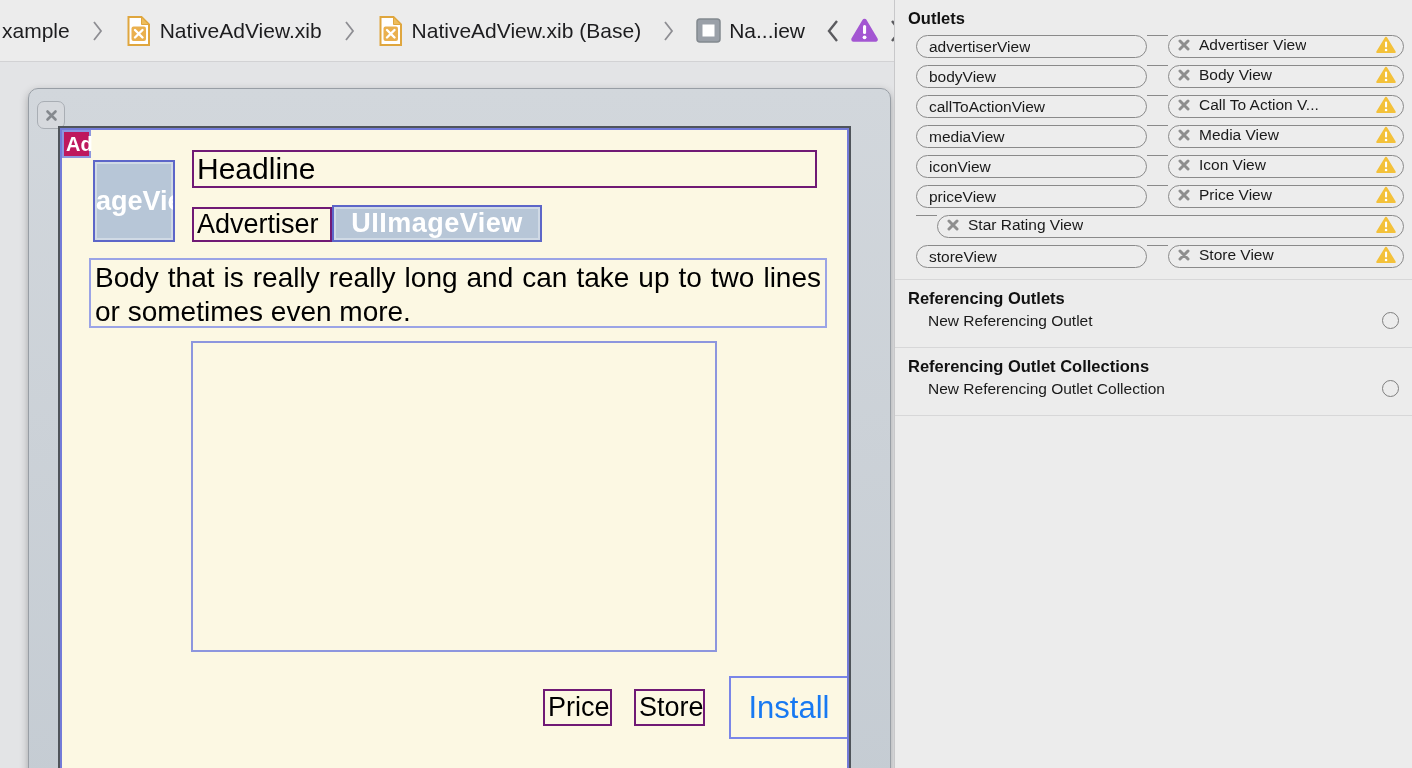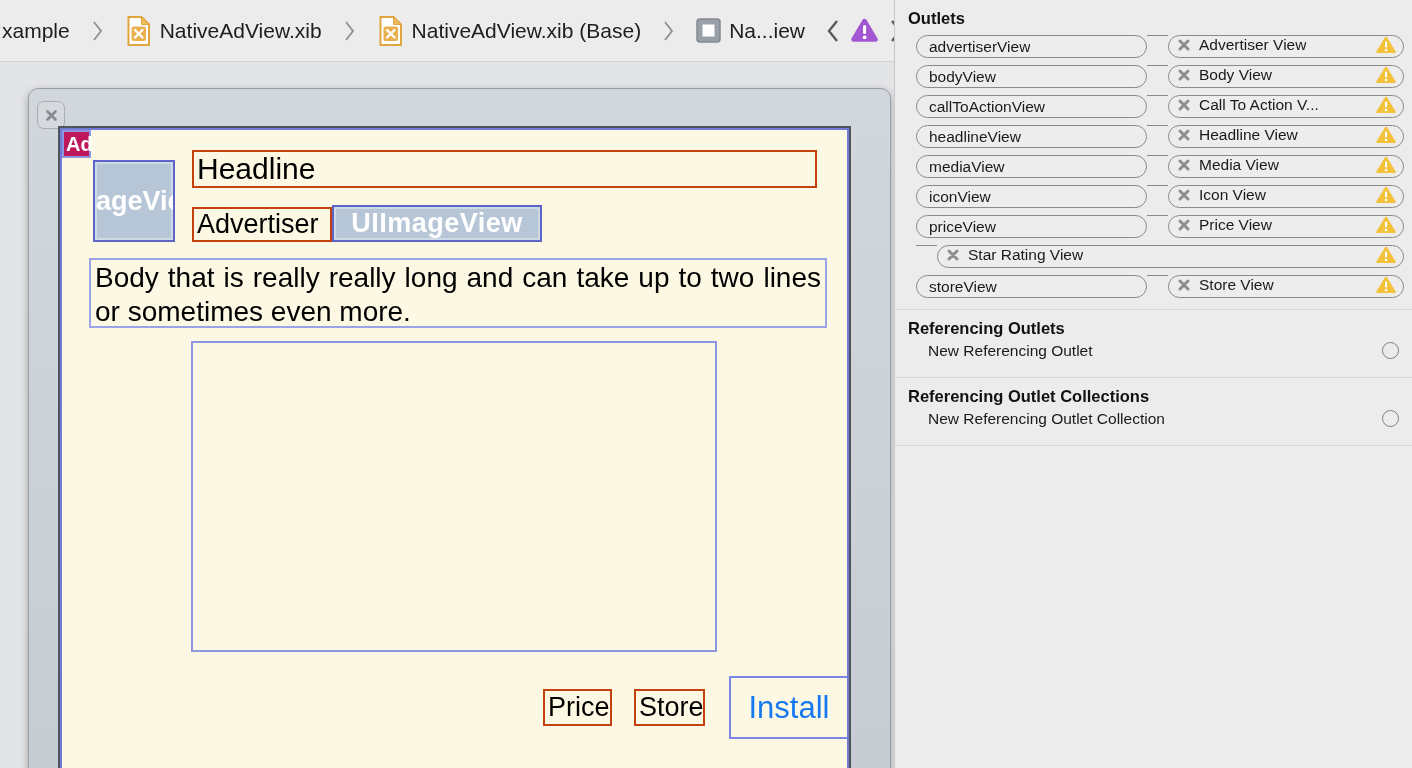--- a/index.html
+++ b/index.html
@@ -21,21 +21,21 @@
   .xibwin { position:absolute; left:28px; top:88px; width:863px; height:700px;
             background:linear-gradient(#d2d7dc,#c5ccd3); border:1px solid #989ea5;
             border-radius:10px 10px 0 0; box-shadow:0 3px 9px rgba(0,0,0,.28); }
   .closebtn { position:absolute; left:8px; top:12px; width:28px; height:28px; background:#d6d9dd;
               border:1.5px solid #a9aeb4; border-radius:7px; display:flex; align-items:center; justify-content:center; }
   .content-frame { position:absolute; left:29px; top:37px; width:793px; height:663px;
                    border:2px solid #4f545a; overflow:hidden; }
   .adroot { position:absolute; inset:0; border:2px solid #737bd8; background:#fcf8e3; overflow:hidden; }
 
   .ibview { position:absolute; }
-  .lbl { border:2px solid #c2410c; color:#000; display:flex; align-items:center; padding:0 3px;
+  .lbl { border:2px solid #701a75; color:#000; display:flex; align-items:center; padding:0 3px;
          font-size:27px; overflow:hidden; white-space:nowrap; }
   .imgph { background:#b7c6d7; color:#fff; font-weight:bold; display:flex; align-items:center;
            justify-content:center; overflow:hidden; box-shadow:inset 0 0 0 2px rgba(255,255,255,.35); }
 
   .adbadge { left:0; top:0; width:29px; height:28px; background:#be185d; border:2px solid #8d96de;
              color:#fff; font-weight:bold; font-size:20px; display:flex; align-items:center; padding-left:2px; }
   .iconview { left:31px; top:30px; width:82px; height:82px; border:2px solid #5d66c8; font-size:27px; }
   .headline { left:130px; top:20px; width:625px; height:38px; font-size:30px; }
   .advertiser { left:130px; top:77px; width:140px; height:35px; }
   .starview  { left:270px; top:75px; width:210px; height:37px; border:2px solid #5d66c8; font-size:27px; letter-spacing:.5px; }
@@ -262,39 +262,20 @@
             </span>
           <span class="ptxt">Call To Action V...</span>
           <span class="warn">
               <svg width="20" height="17">
                 <use href="#warntri"></use>
               </svg>
             </span>
         </div>
       </div>
 
-      <div class="orow">
-        <div class="pill pill-l">
-            <span class="ptxt">headlineView</span>
-          </div>
-        <div class="conn"></div>
-        <div class="pill pill-r">
-          <span class="xg">
-              <svg width="12" height="12">
-                <use href="#xmark"></use>
-              </svg>
-            </span>
-          <span class="ptxt">Headline View</span>
-          <span class="warn">
-              <svg width="20" height="17">
-                <use href="#warntri"></use>
-              </svg>
-            </span>
-        </div>
-      </div>
 
       <div class="orow">
         <div class="pill pill-l">
             <span class="ptxt">mediaView</span>
           </div>
         <div class="conn"></div>
         <div class="pill pill-r">
           <span class="xg">
               <svg width="12" height="12">
                 <use href="#xmark"></use>

